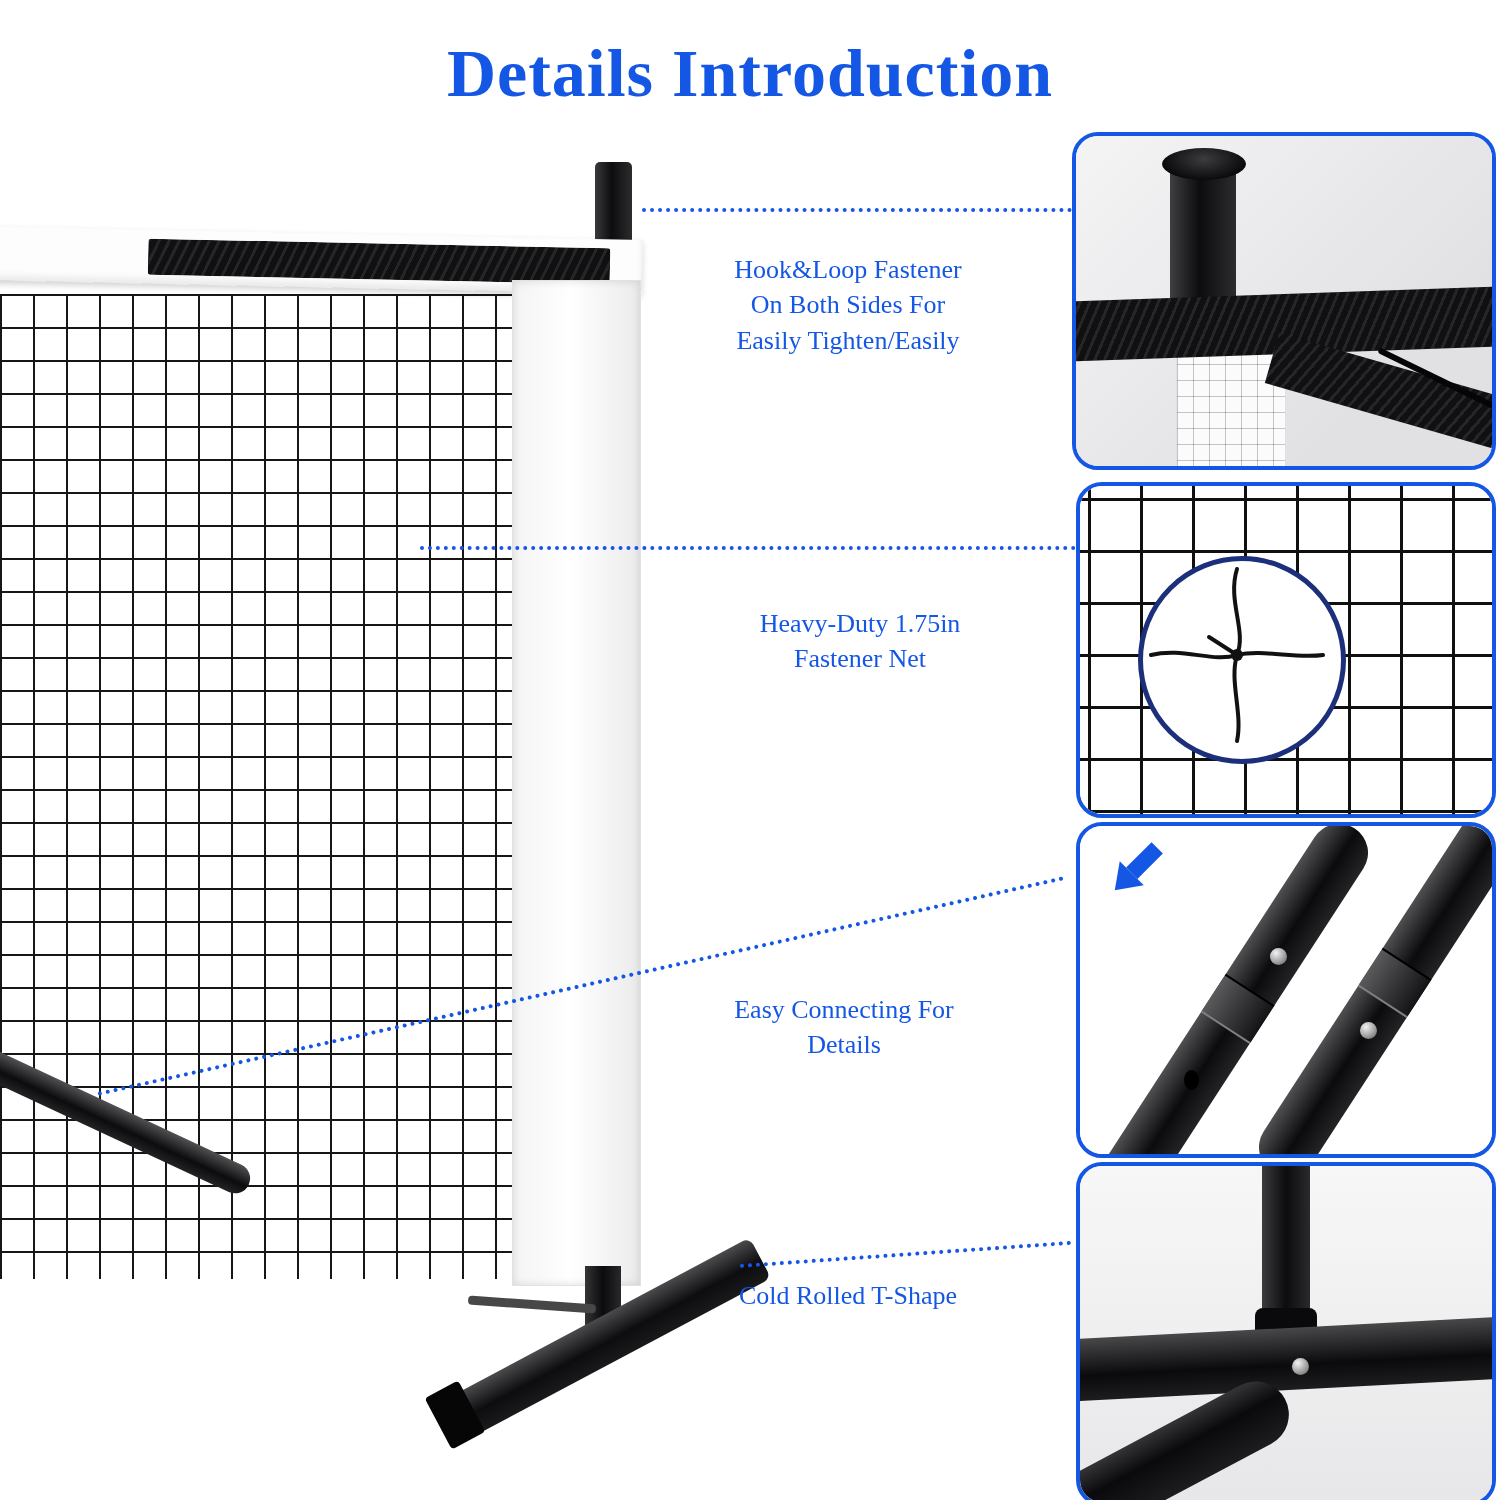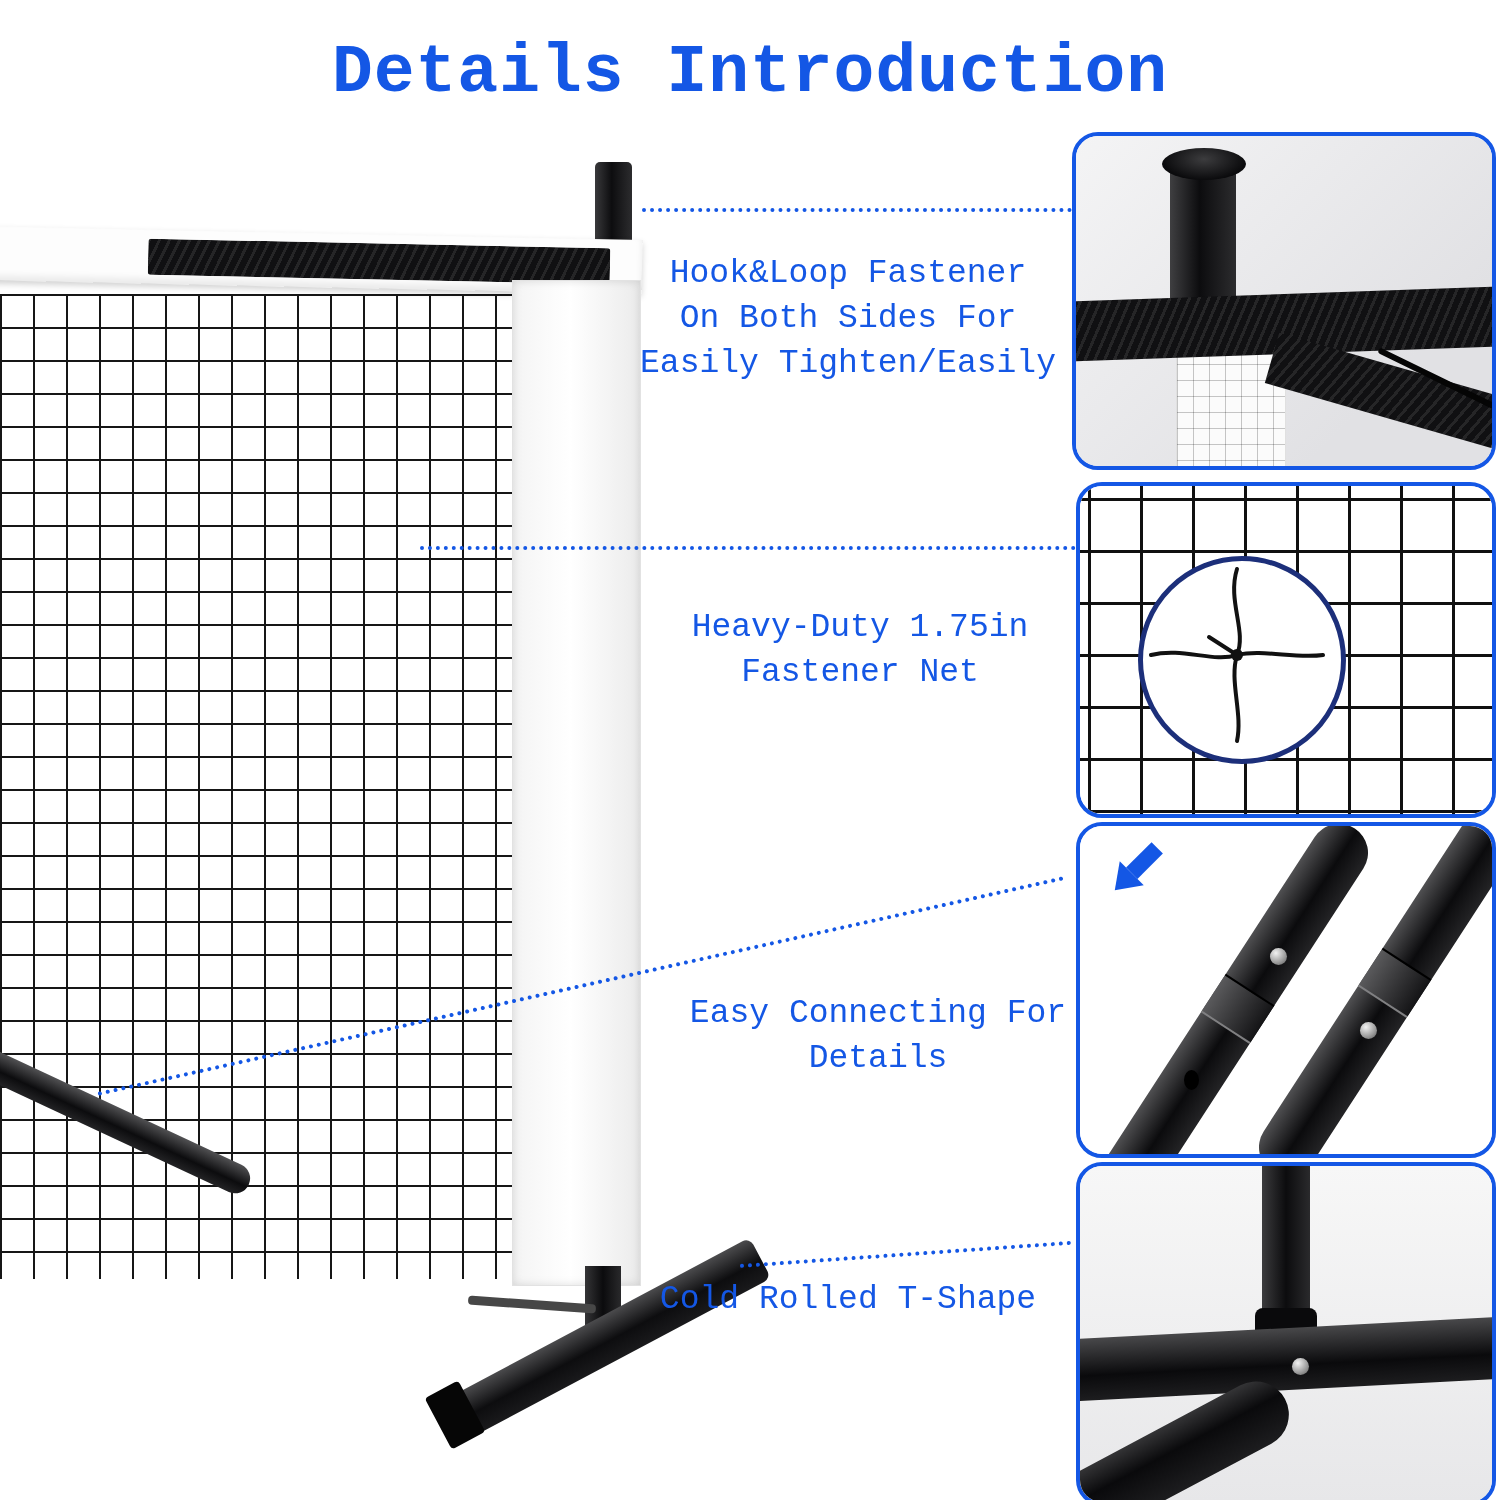--- a/index.html
+++ b/index.html
@@ -1,19 +1,19 @@
 <!DOCTYPE html>
 <html><head>
 <meta charset="utf-8">
 <style>
   :root{ --accent:#1457E5; }
   html,body{margin:0;padding:0;background:#fff;}
   .stage{
     position:relative;width:1500px;height:1500px;background:#fff;overflow:hidden;
-    font-family:Liberation Mono, monospace;
+    font-family:Liberation Serif, serif;
   }
   
   .title{
     position:absolute;left:0;top:34px;width:100%;text-align:center;
     font-size:68px;font-weight:700;color:var(--accent);letter-spacing:1px;
   }
   
   .net{
     position:absolute;left:0;top:294px;width:516px;height:985px;background:#fff;
     background-image:
@@ -63,25 +63,25 @@
     background:#060606;transform:rotate(-28deg);
   }
   
   .leader{position:absolute;height:0;border-top:4px dotted var(--accent);}
   .leader-1{left:642px;top:208px;width:430px;}
   .leader-2{left:420px;top:546px;width:656px;}
   .leader-3{left:98px;top:1092px;width:990px;transform:rotate(-12.6deg);transform-origin:left center;}
   .leader-4{left:740px;top:1264px;width:332px;transform:rotate(-4deg);transform-origin:left center;}
   
   .callout{
-    position:absolute;color:var(--accent);font-size:33px;line-height:1.36;text-align:center;
+    position:absolute;color:var(--accent);font-size:26px;line-height:1.36;text-align:center;
   }
   .callout-1{left:636px;top:252px;width:424px;}
   .callout-2{left:660px;top:606px;width:400px;}
-  .callout-3{left:678px;top:992px;width:400px;}
+  .callout-3{left:644px;top:992px;width:400px;}
   .callout-4{left:636px;top:1278px;width:424px;}
   
   .inset{
     position:absolute;border:4px solid var(--accent);border-radius:26px;background:#fff;overflow:hidden;
   }
   .inset-1{left:1072px;top:132px;width:416px;height:330px;}
   .inset-2{left:1076px;top:482px;width:412px;height:328px;}
   .inset-3{left:1076px;top:822px;width:412px;height:328px;}
   .inset-4{left:1076px;top:1162px;width:412px;height:336px;}
   .inset *{position:absolute;}

